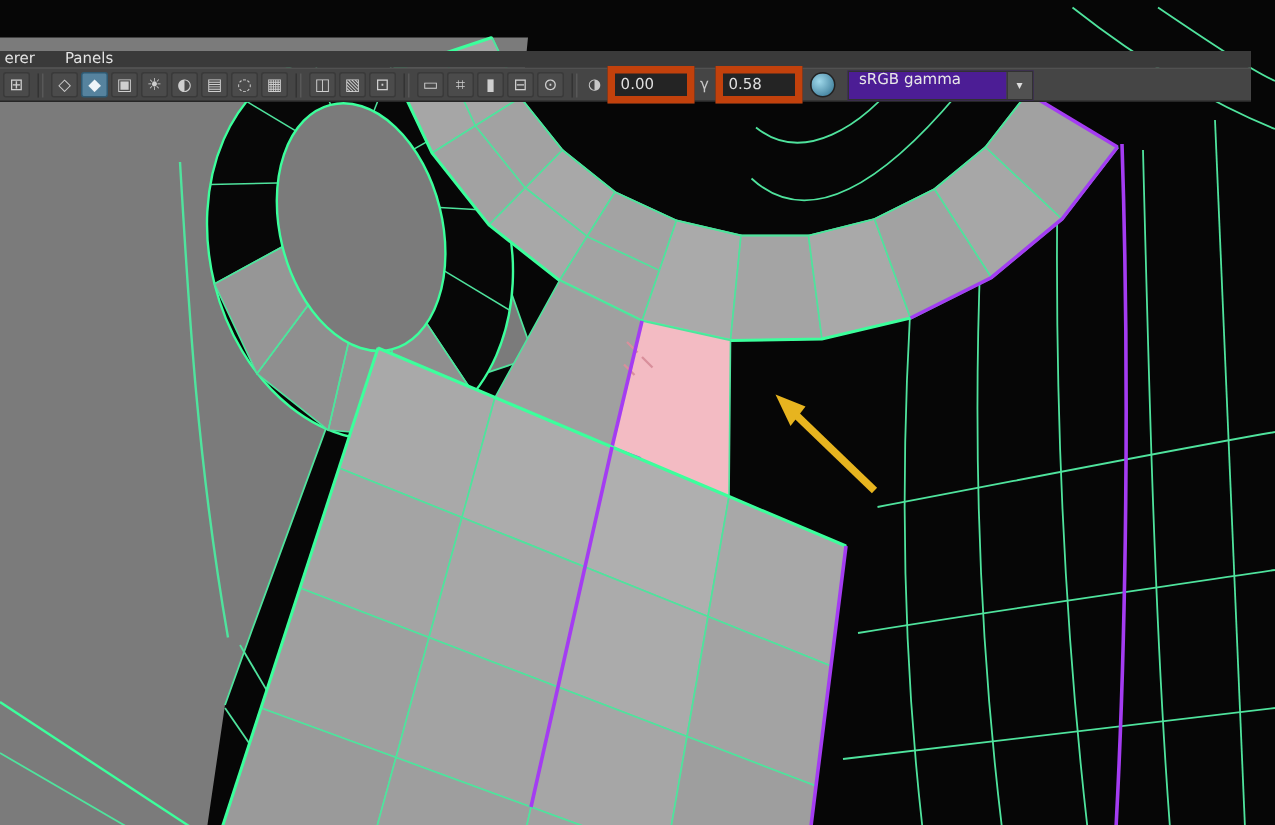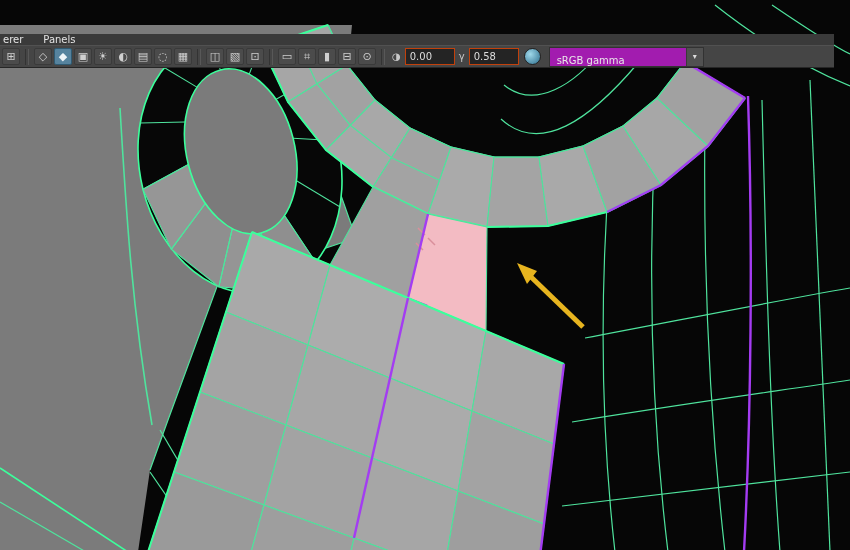--- a/index.html
+++ b/index.html
@@ -11,28 +11,28 @@
            padding-left:3px;font-size:10px;color:#e4e4e4;line-height:11px;}
   .menubar span{cursor:default;}
   .iconbar{height:21px;background:#454545;border-top:1px solid #515151;border-bottom:1px solid #262626;
            display:flex;align-items:center;gap:2px;padding:0 2px;}
   .ticon{width:18px;height:17px;display:flex;align-items:center;justify-content:center;
          font-size:11px;color:#cfcfcf;background:#4b4b4b;border:1px solid #3a3a3a;border-radius:2px;
          box-sizing:border-box;overflow:hidden;}
   .ticon.active{background:#56839e;color:#eef4f8;border-color:#2f5junk;}
   .ticon.active{border-color:#2f5a72;}
   .tsep{width:2px;height:16px;border-left:1px solid #333;border-right:1px solid #585858;margin:0 3px;}
-  .tfield{width:44px;height:15px;background:#242424;border:1px solid #c2410c;color:#dedede;
+  .tfield{width:44px;height:15px;background:#242424;border:5px solid #c2410c;color:#dedede;
           font-size:10px;line-height:15px;padding-left:4px;box-sizing:content-box;}
   .tficon{font-size:10px;color:#c8c8c8;margin:0 2px;}
   .cmicon{width:15px;height:15px;border-radius:50%;
           background:radial-gradient(circle at 35% 35%,#9fd8ea,#2d6e8d);
           border:1px solid #222;margin:0 4px 0 3px;}
-  .dropdown{display:flex;align-items:flex-end;height:18px;background:#a21caf;
-            border:1px solid #323232;margin-left:2px;gap:31px;}
+  .dropdown{display:flex;align-items:flex-start;height:18px;background:#4c1d95;
+            border:1px solid #323232;margin-left:2px;}
   .dropdown .lbl{padding:0 10px 0 7px;font-size:10px;color:#e8e8e8;min-width:88px;}
   .dropdown .arrowbox{width:16px;height:100%;display:flex;align-items:center;justify-content:center;
                       border-left:1px solid #3a3a3a;color:#ddd;font-size:8px;background:#515151;}
   
   .eg{fill:none;stroke:#4fe39d;stroke-width:1.2;}
   .eg2{fill:none;stroke:#4fe39d;stroke-width:1;}
   .eb{fill:none;stroke:#3cff9c;stroke-width:2;}
   .ep{fill:none;stroke:#a43cf2;stroke-width:2.4;}
   .face{stroke:#4fe39d;stroke-width:1.1;}
 </style>

